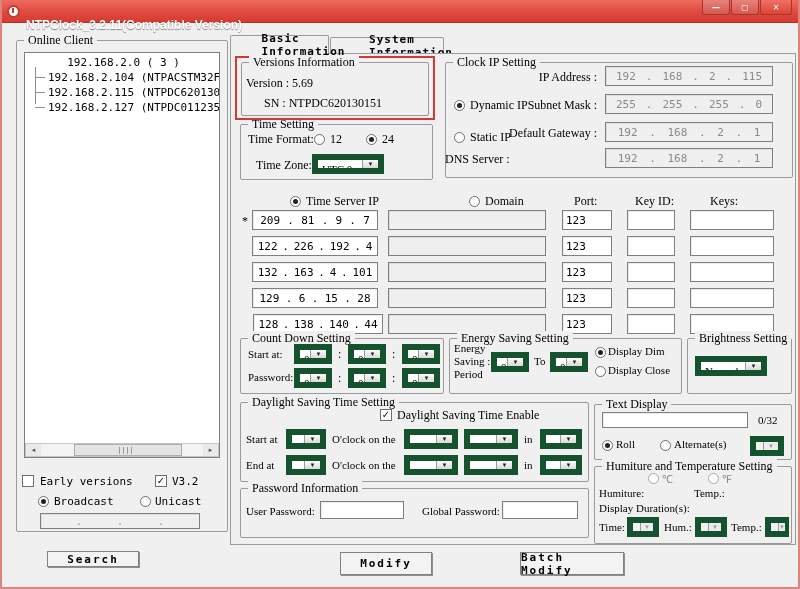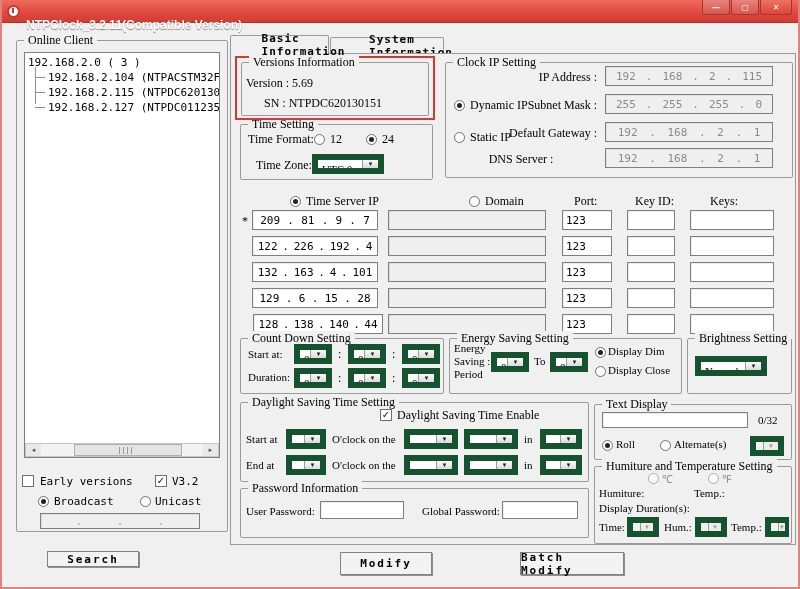--- a/index.html
+++ b/index.html
@@ -55,21 +55,21 @@
        display:flex;align-items:center;justify-content:center;box-sizing:border-box;}
   
   .listbox{position:absolute;left:22px;top:52px;width:196px;height:406px;background:#fff;
            border:1px solid #7f7f7f;box-sizing:border-box;overflow:hidden;
            font:11px "DejaVu Sans Mono",monospace;line-height:15px;padding:2px 0 0 3px;}
   .tree-children{position:relative;margin-left:7px;}
   .tree-children::before{content:"";position:absolute;left:0;top:-3px;height:calc(100% - 8px);
                          border-left:1px solid #909090;}
   .tree-item{position:relative;padding-left:13px;white-space:nowrap;overflow:hidden;}
   .tree-item::before{content:"";position:absolute;left:0;top:7px;width:10px;border-top:1px solid #909090;}
-  .tree-root{white-space:nowrap;overflow:hidden;}
+  .tree-root{white-space:nowrap;overflow:hidden;text-align:center;}
   .hscroll{position:absolute;left:23px;top:443px;width:194px;height:14px;background:#f3f3f3;
            border:1px solid #c6c6c6;box-sizing:border-box;display:flex;align-items:center;}
   .scroll-btn{width:15px;height:12px;font-size:6px;color:#555;background:#e9e9e9;
               display:flex;align-items:center;justify-content:center;}
   .scroll-btn.right{margin-left:auto;}
   .scroll-thumb{position:absolute;left:48px;width:108px;height:12px;background:#e4e4e4;
                 border:1px solid #aeaeae;box-sizing:border-box;}
   .scroll-thumb::after{content:"";position:absolute;left:44px;top:2px;width:14px;height:7px;
       background:repeating-linear-gradient(90deg,#9a9a9a 0 1px,transparent 1px 4px);}
   
@@ -190,21 +190,21 @@
   <span class="lbl" style="left:443px;top:126px;width:152px;text-align:right;z-index:2">Default Gateway :</span>
   <div class="field dis ipfield" style="left:603px;top:122px;width:168px;z-index:2">
     <span>192</span>
       <span>.</span>
       <span>168</span>
       <span>.</span>
       <span>2</span>
       <span>.</span>
       <span>1</span>
   </div>
-  <span class="lbl" style="left:443px;top:152px;width:152px;text-align:center;z-index:2">DNS Server :</span>
+  <span class="lbl" style="left:443px;top:152px;width:152px;text-align:left;z-index:2">DNS Server :</span>
   <div class="field dis ipfield" style="left:603px;top:148px;width:168px;z-index:2">
     <span>192</span>
       <span>.</span>
       <span>168</span>
       <span>.</span>
       <span>2</span>
       <span>.</span>
       <span>1</span>
   </div>
 
@@ -298,21 +298,21 @@
   <span class="lbl" style="left:336px;top:347px;z-index:2">:</span>
   <div class="combo" style="left:346px;top:344px;width:38px;z-index:2">
       <span class="combo-text">0</span>
       <span class="combo-btn">▼</span>
     </div>
   <span class="lbl" style="left:390px;top:347px;z-index:2">:</span>
   <div class="combo" style="left:400px;top:344px;width:38px;z-index:2">
       <span class="combo-text">0</span>
       <span class="combo-btn">▼</span>
     </div>
-  <span class="lbl small" style="left:246px;top:371px;z-index:2">Duration:</span>
+  <span class="lbl small" style="left:246px;top:371px;z-index:2">Password:</span>
   <div class="combo" style="left:292px;top:368px;width:38px;z-index:2">
       <span class="combo-text">0</span>
       <span class="combo-btn">▼</span>
     </div>
   <span class="lbl" style="left:336px;top:371px;z-index:2">:</span>
   <div class="combo" style="left:346px;top:368px;width:38px;z-index:2">
       <span class="combo-text">0</span>
       <span class="combo-btn">▼</span>
     </div>
   <span class="lbl" style="left:390px;top:371px;z-index:2">:</span>

